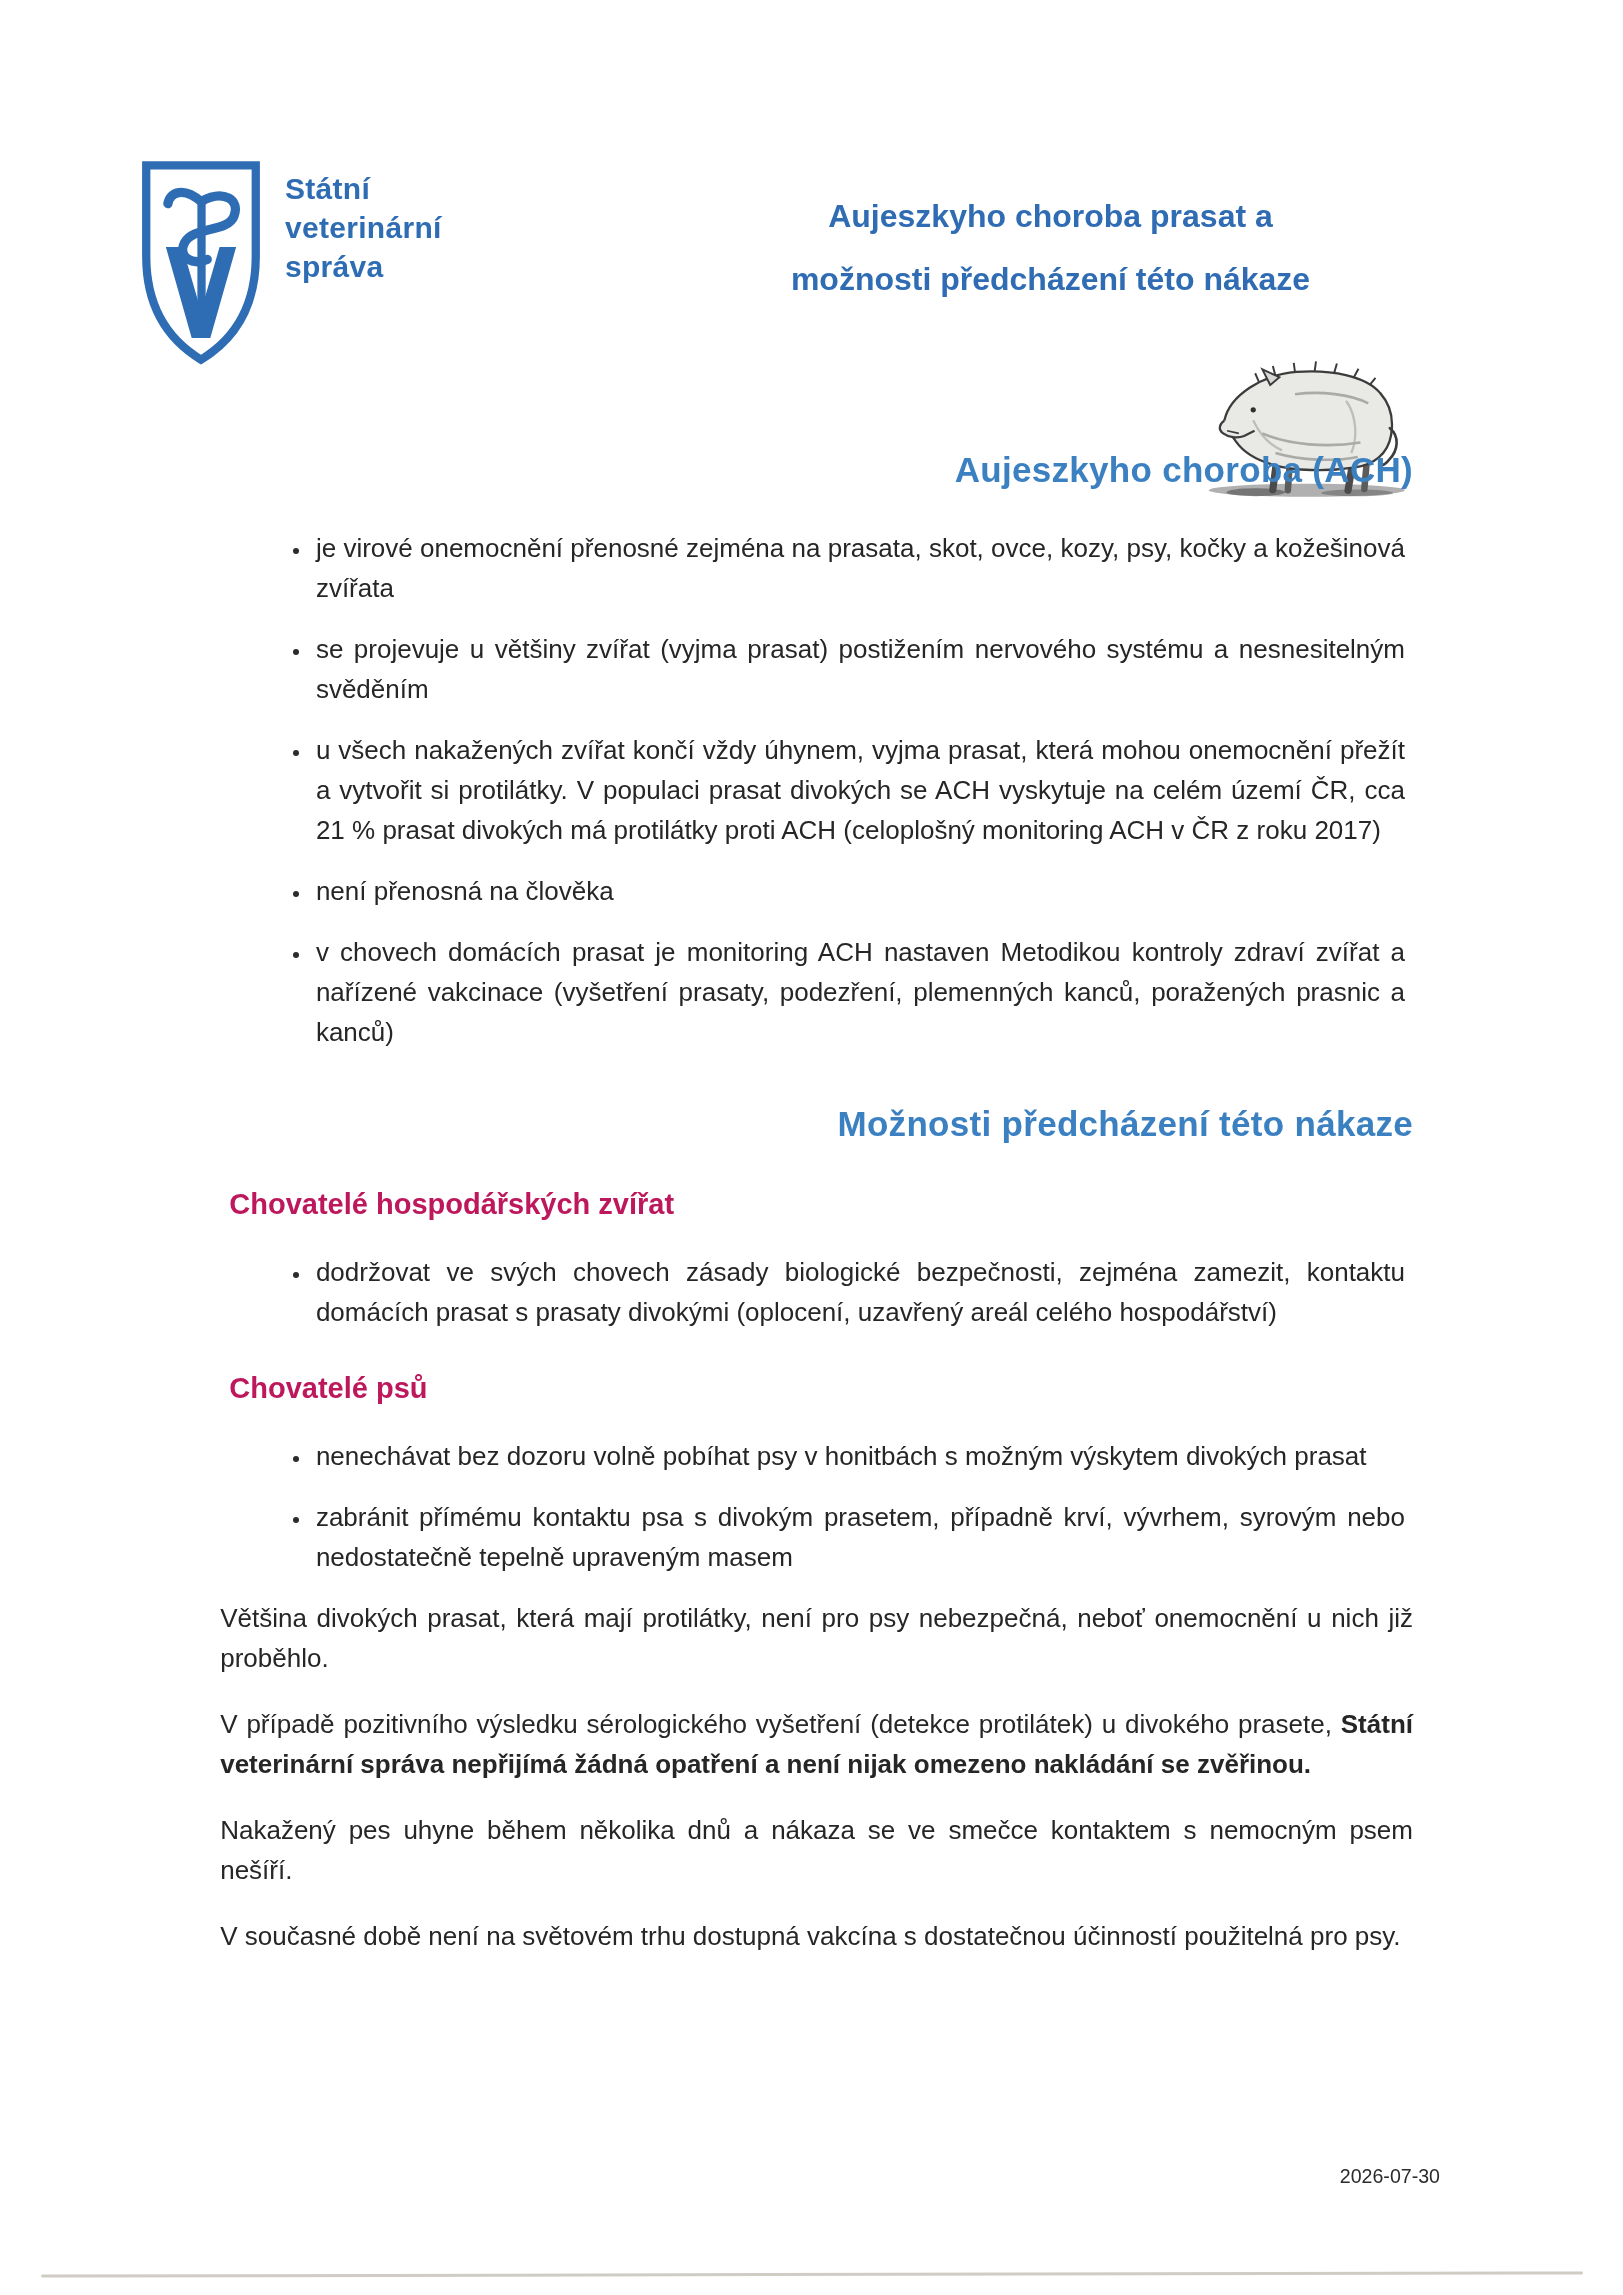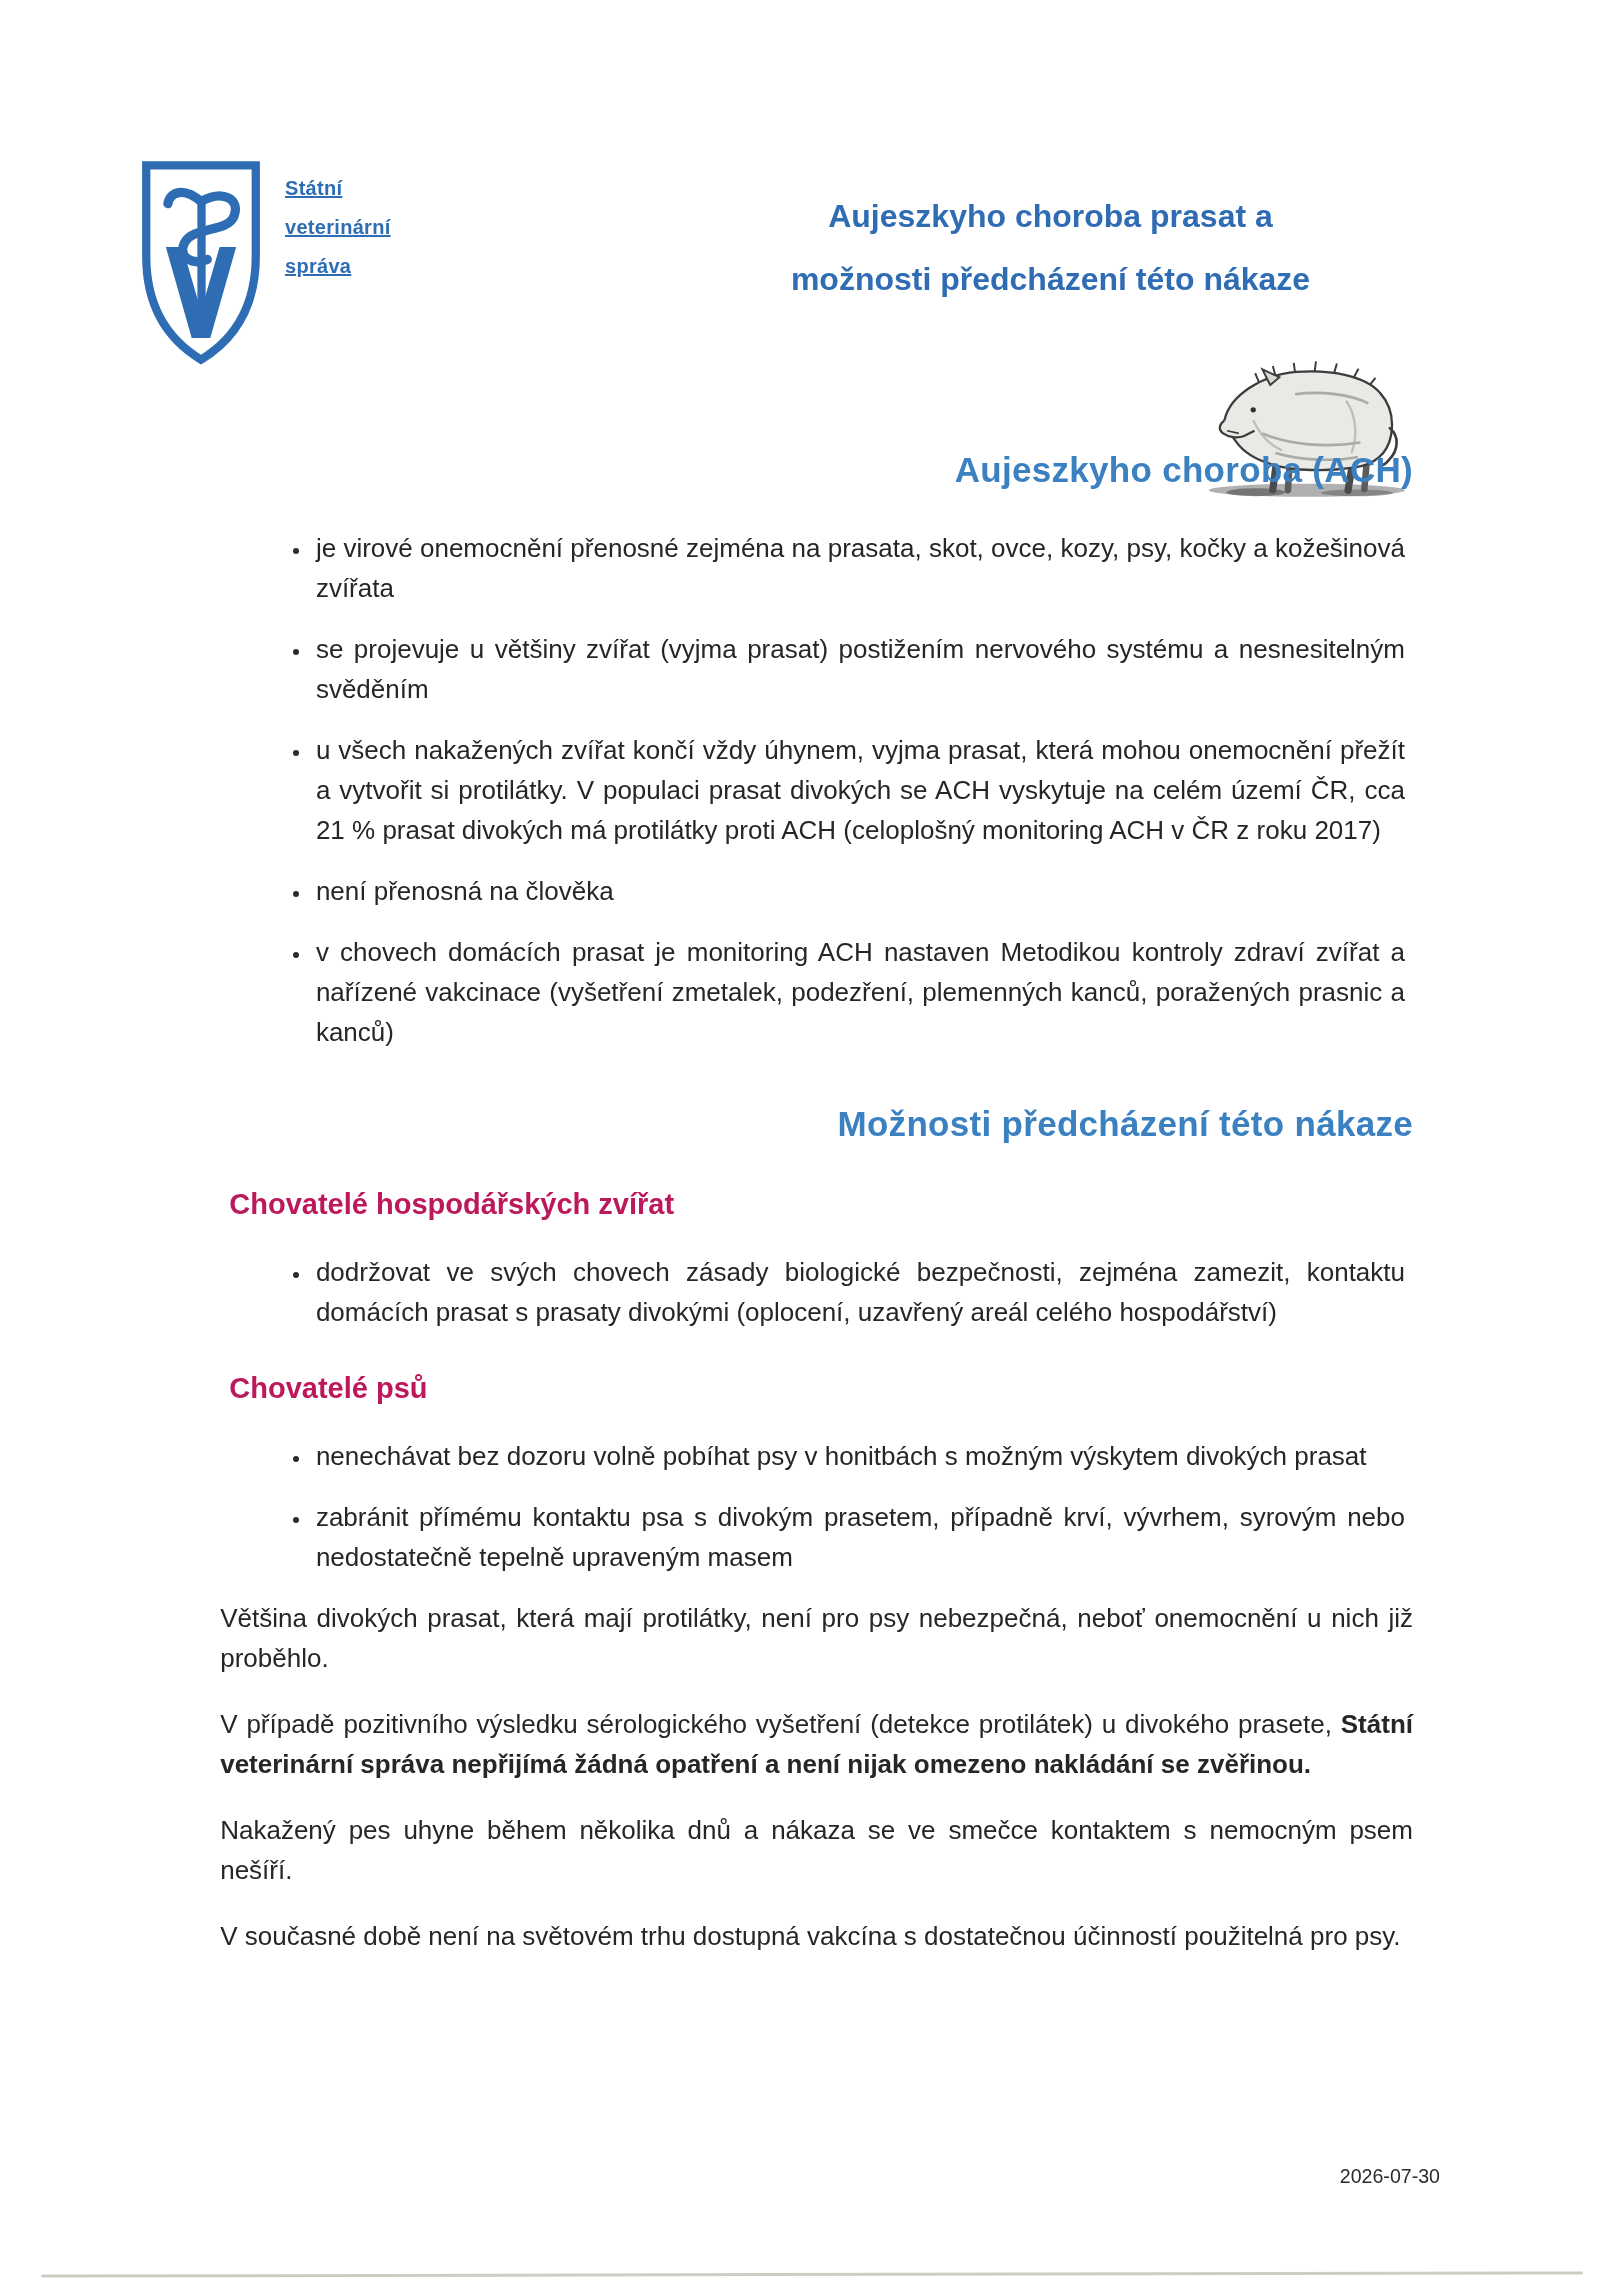--- a/index.html
+++ b/index.html
@@ -19,26 +19,25 @@
     position:absolute;
     left:139px;
     top:157px;
     display:flex;
     align-items:flex-start;
     gap:22px;
   }
   .logo-shield{width:124px;height:209px;flex:0 0 auto;}
   .logo-text{
     padding-top:11.8px;
-    font-size:20px;
+    font-size:30px;
     font-weight:bold;
     line-height:39px;
     color:#2e6db4;
     letter-spacing:0.3px;
-    text-decoration:underline;
   }
   .title-block{
     position:absolute;
     left:661px;
     top:185px;
     width:779px;
     text-align:center;
     color:#2f6cb3;
     font-weight:bold;
     font-size:32px;
@@ -178,21 +177,21 @@
 
   <div class="content">
 
     <h1 class="doc-h1">Aujeszkyho choroba (ACH)</h1>
 
     <ul class="doc-list">
       <li>je virové onemocnění přenosné zejména na prasata, skot, ovce, kozy, psy, kočky a kožešinová zvířata</li>
       <li>se projevuje u většiny zvířat (vyjma prasat) postižením nervového systému a nesnesitelným svěděním</li>
       <li>u všech nakažených zvířat končí vždy úhynem, vyjma prasat, která mohou onemocnění přežít a vytvořit si protilátky. V populaci prasat divokých se ACH vyskytuje na celém území ČR, cca 21 % prasat divokých má protilátky proti ACH (celoplošný monitoring ACH v ČR z roku 2017)</li>
       <li>není přenosná na člověka</li>
-      <li>v chovech domácích prasat je monitoring ACH nastaven Metodikou kontroly zdraví zvířat a nařízené vakcinace (vyšetření zmetalek, podezření, plemenných kanců, poražených prasnic a kanců)</li>
+      <li>v chovech domácích prasat je monitoring ACH nastaven Metodikou kontroly zdraví zvířat a nařízené vakcinace (vyšetření prasaty, podezření, plemenných kanců, poražených prasnic a kanců)</li>
     </ul>
 
     <h1 class="doc-h1 second">Možnosti předcházení této nákaze</h1>
 
     <h2 class="doc-h2">Chovatelé hospodářských zvířat</h2>
     <ul class="doc-list">
       <li>dodržovat ve svých chovech zásady biologické bezpečnosti, zejména zamezit, kontaktu domácích prasat s prasaty divokými (oplocení, uzavřený areál celého hospodářství)</li>
     </ul>
 
     <h2 class="doc-h2 later">Chovatelé psů</h2>

